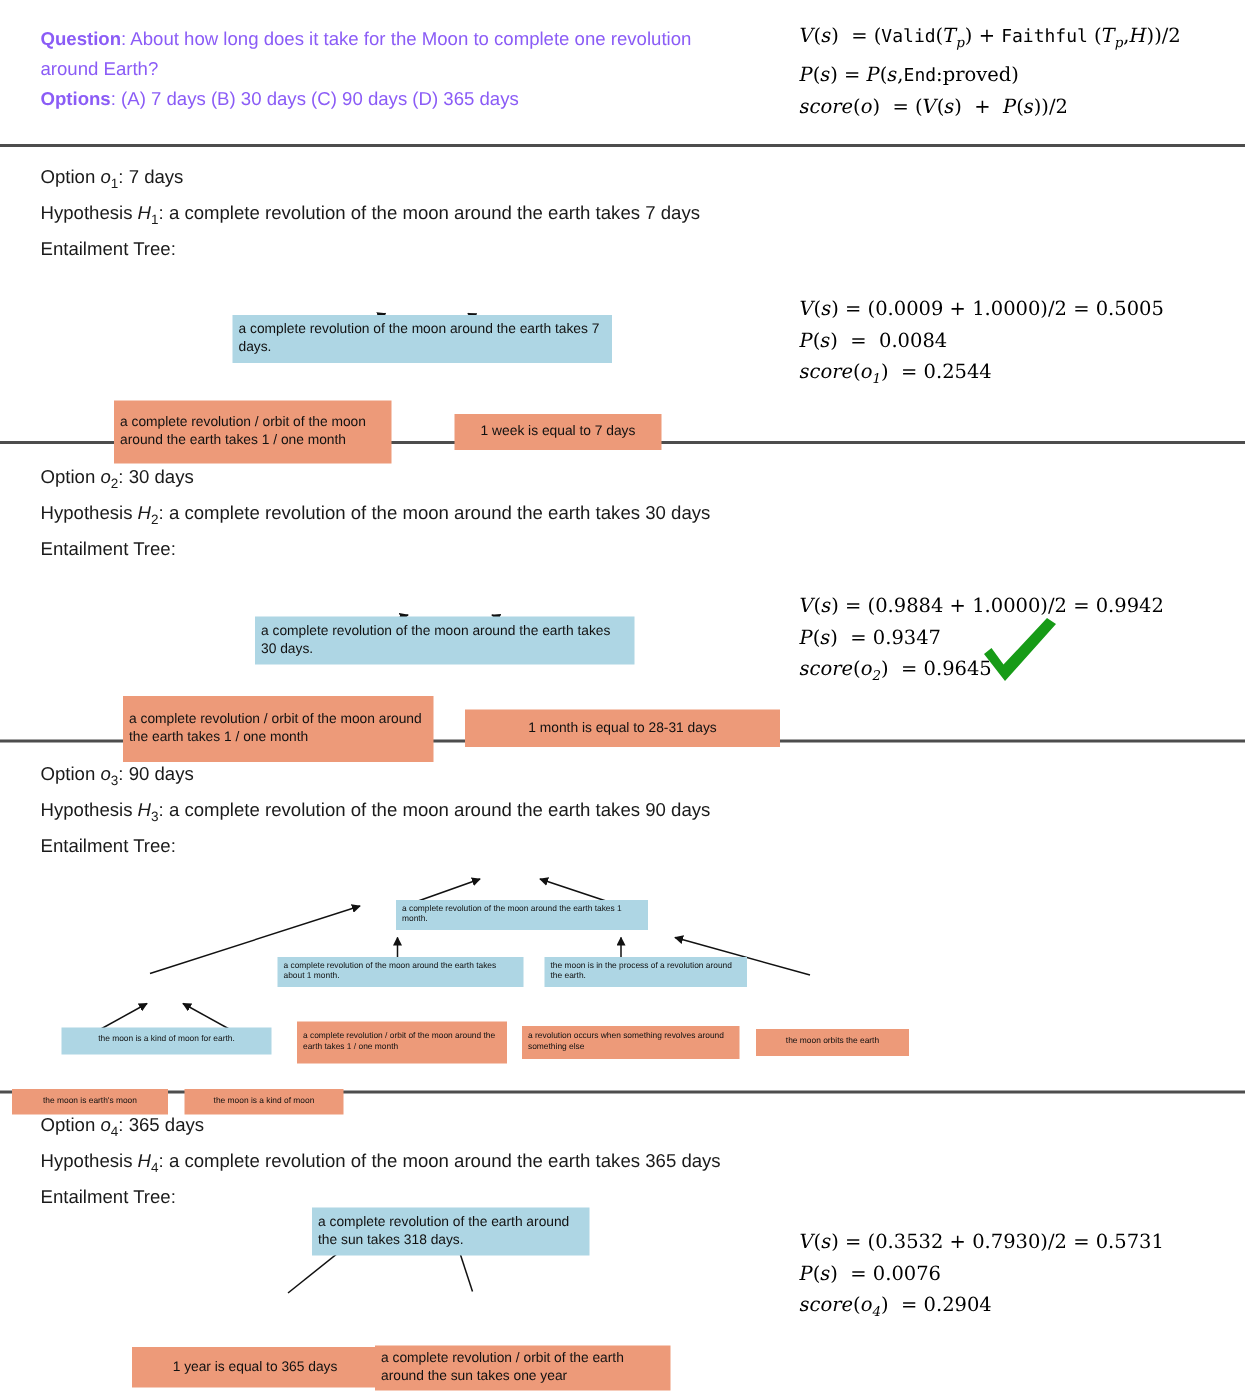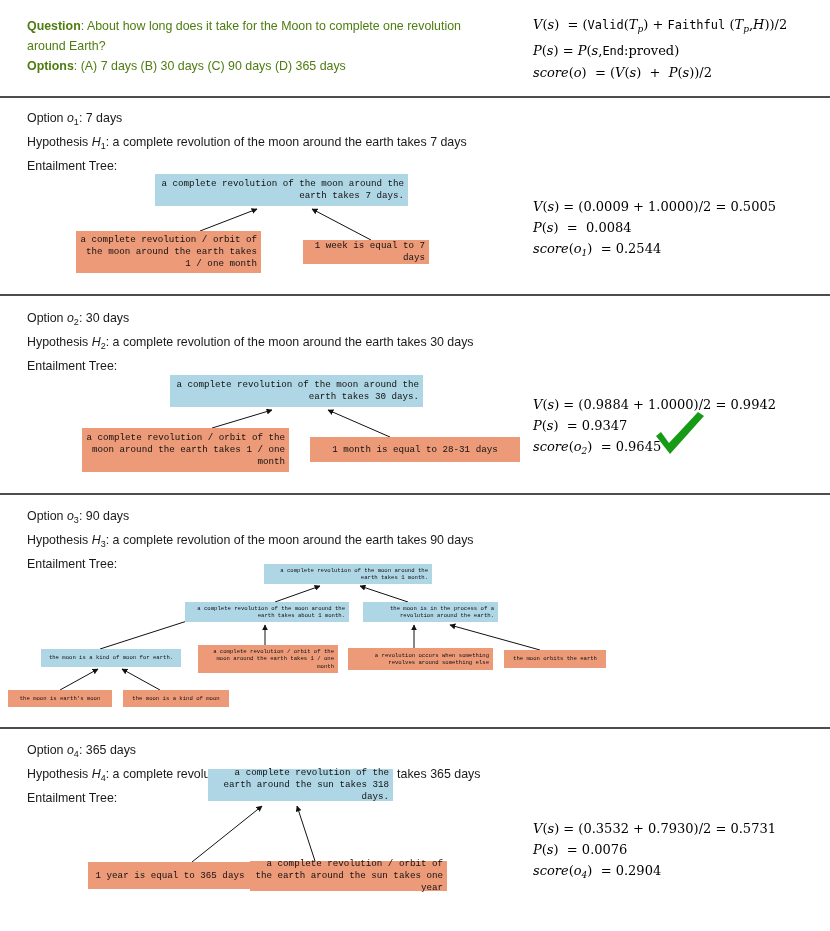--- a/index.html
+++ b/index.html
@@ -9,42 +9,42 @@
     color:#000;
     -webkit-font-smoothing:antialiased;
   }
   .page{position:relative;width:830px;height:931px;overflow:hidden;}
 
   
   .rule{position:absolute;left:0;width:830px;height:2px;background:#4d4d4d;}
 
   
   .qblock{position:absolute;left:27px;top:16px;width:470px;
-          font-size:12.4px;line-height:20px;color:#4d7c0f;}
+          font-size:12.4px;line-height:20px;color:#8b5cf6;}
   .qblock b{font-weight:bold;}
   .opt-head{position:absolute;left:27px;width:640px;
             font-size:12.4px;line-height:20px;color:#1a1a1a;}
   .opt-head b{font-weight:normal;}
   .sub{font-size:9px;vertical-align:-3px;}
   .ital{font-style:italic;}
 
   
   .math{position:absolute;font-family:"DejaVu Serif",serif;
         font-size:13px;line-height:21px;color:#000;white-space:nowrap;}
   .math i{font-style:italic;font-family:"DejaVu Serif",serif;}
   .math .mono{font-family:"DejaVu Sans Mono",monospace;font-style:normal;font-size:12px;}
   .math .sb{font-size:9px;vertical-align:-3px;font-style:italic;}
 
   
   .tree{position:absolute;left:0;top:0;width:830px;height:931px;
         pointer-events:none;}
   .node{position:absolute;box-sizing:border-box;
         display:flex;align-items:center;justify-content:center;
-        text-align:right;font-family:Liberation Mono, monospace;
-        color:#111;padding:2px 4px;}
+        text-align:left;font-family:Liberation Sans, sans-serif;
+        color:#111;padding:2px 4px;margin-top:36px;}
   .blue{background:#aed6e4;}
   .orange{background:#ed9a79;}
 
   svg.edges{position:absolute;left:0;top:0;width:830px;height:931px;
             overflow:visible;}
 
   .check{position:absolute;}
 </style>
 </head>
 <body>
@@ -134,21 +134,21 @@
       <line x1="414" y1="648" x2="414" y2="625" stroke="#111" stroke-width="1" marker-end="url(#arrow)"></line>
       <line x1="540" y1="650" x2="450" y2="625" stroke="#111" stroke-width="1" marker-end="url(#arrow)"></line>
       <line x1="60" y1="690" x2="98" y2="669" stroke="#111" stroke-width="1" marker-end="url(#arrow)"></line>
       <line x1="160" y1="690" x2="122" y2="669" stroke="#111" stroke-width="1" marker-end="url(#arrow)"></line>
       <line x1="192" y1="862" x2="262" y2="806" stroke="#111" stroke-width="1" marker-end="url(#arrow)"></line>
       <line x1="315" y1="861" x2="297" y2="806" stroke="#111" stroke-width="1" marker-end="url(#arrow)"></line>
     </svg>
   <div class="tree" id="node-layer">
       <div class="node blue" style="left: 155px; top: 174px; width: 253px; height: 32px; font-size: 9.2px; line-height: 11.776px;">a complete revolution of the moon around the earth takes 7 days.</div>
       <div class="node orange" style="left: 76px; top: 231px; width: 185px; height: 42px; font-size: 9.2px; line-height: 11.776px;">a complete revolution / orbit of the moon around the earth takes 1 / one month</div>
-      <div class="node orange" style="left: 303px; top: 240px; width: 126px; height: 24px; font-size: 9.2px; line-height: 11.776px;">1 week is equal to 7 days</div>
+      <div class="node orange" style="left: 303px; top: 240px; width: 138px; height: 24px; font-size: 9.2px; line-height: 11.776px;">1 week is equal to 7 days</div>
       <div class="node blue" style="left: 170px; top: 375px; width: 253px; height: 32px; font-size: 9.2px; line-height: 11.776px;">a complete revolution of the moon around the earth takes 30 days.</div>
       <div class="node orange" style="left: 82px; top: 428px; width: 207px; height: 44px; font-size: 9.2px; line-height: 11.776px;">a complete revolution / orbit of the moon around the earth takes 1 / one month</div>
       <div class="node orange" style="left: 310px; top: 437px; width: 210px; height: 25px; font-size: 9.2px; line-height: 11.776px;">1 month is equal to 28-31 days</div>
       <div class="node blue" style="left: 264px; top: 564px; width: 168px; height: 20px; font-size: 5.6px; line-height: 7.168px;">a complete revolution of the moon around the earth takes 1 month.</div>
       <div class="node blue" style="left: 185px; top: 602px; width: 164px; height: 20px; font-size: 5.6px; line-height: 7.168px;">a complete revolution of the moon around the earth takes about 1 month.</div>
       <div class="node blue" style="left: 363px; top: 602px; width: 135px; height: 20px; font-size: 5.6px; line-height: 7.168px;">the moon is in the process of a revolution around the earth.</div>
       <div class="node blue" style="left: 41px; top: 649px; width: 140px; height: 18px; font-size: 5.6px; line-height: 7.168px;">the moon is a kind of moon for earth.</div>
       <div class="node orange" style="left: 198px; top: 645px; width: 140px; height: 28px; font-size: 5.6px; line-height: 7.168px;">a complete revolution / orbit of the moon around the earth takes 1 / one month</div>
       <div class="node orange" style="left: 348px; top: 648px; width: 145px; height: 22px; font-size: 5.6px; line-height: 7.168px;">a revolution occurs when something revolves around something else</div>
       <div class="node orange" style="left: 504px; top: 650px; width: 102px; height: 18px; font-size: 5.6px; line-height: 7.168px;">the moon orbits the earth</div>

